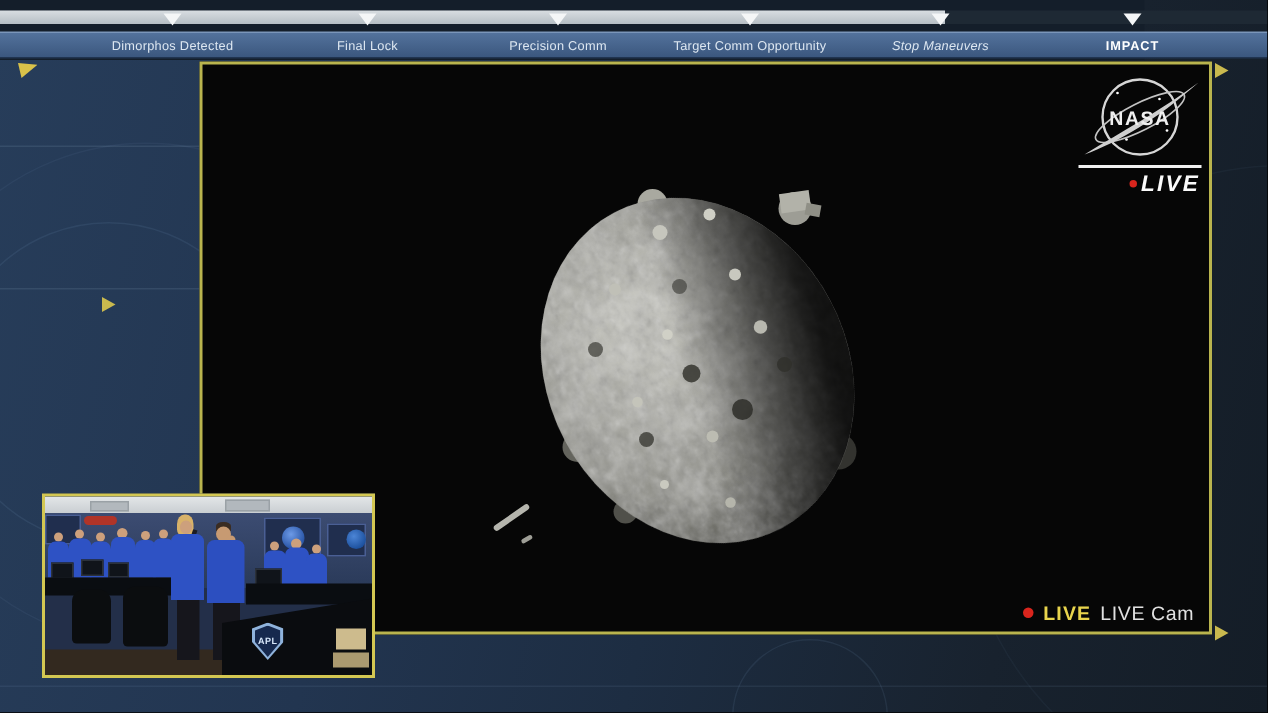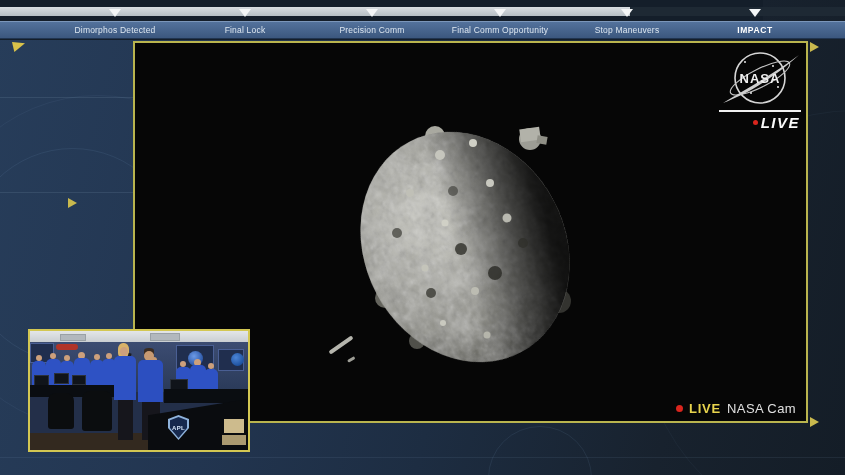--- a/index.html
+++ b/index.html
@@ -106,22 +106,22 @@
     <div class="tl-marker" style="left:109px;"></div>
     <div class="tl-marker" style="left:239px;"></div>
     <div class="tl-marker" style="left:366px;"></div>
     <div class="tl-marker" style="left:494px;"></div>
     <div class="tl-marker" style="left:621px;"></div>
     <div class="tl-marker" style="left:749px;"></div>
     <div class="tl-band">
       <div class="tl-label" style="left:40px;">Dimorphos Detected</div>
       <div class="tl-label" style="left:170px;">Final Lock</div>
       <div class="tl-label" style="left:297px;">Precision Comm</div>
-      <div class="tl-label" style="left:425px;">Final Comm Opportunity</div>
-      <div class="tl-label" style="left:552px;">Stop Maneuvers</div>
+      <div class="tl-label" style="left:425px;">Target Comm Opportunity</div>
+      <div class="tl-label" style="left:552px;font-style:italic;">Stop Maneuvers</div>
       <div class="tl-label impact" style="left:680px;">IMPACT</div>
     </div>
   </div>
 
   <div class="frame">
 
     <svg class="astro-svg" width="671" height="378" viewBox="0 0 671 378">
       <defs>
         <radialGradient id="ag" cx="38%" cy="32%" r="78%">
           <stop offset="0%" stop-color="#cbcbc2"></stop>
@@ -200,21 +200,21 @@
       <div class="nasa-line"></div>
       <div class="live-row">
         <span class="live-dot"></span>
         <span class="live-text">LIVE</span>
       </div>
     </div>
 
     <div class="dartcam">
       <span class="dot"></span>
       <span class="yl">LIVE</span>
-      <span class="wh">NASA Cam</span>
+      <span class="wh">LIVE Cam</span>
     </div>
   </div>
 
   <div class="pip">
     <div class="p-ceil"></div>
     <div class="p-vent" style="left:30px; top:3px; width:26px; height:7px;"></div>
     <div class="p-vent" style="left:120px; top:2px; width:30px; height:8px;"></div>
     <div class="p-wall"></div>
     <div class="p-screen" style="left:0; top:12px; width:24px; height:20px;"></div>
     <div class="p-screen" style="left:146px; top:14px; width:38px; height:28px;"></div>

